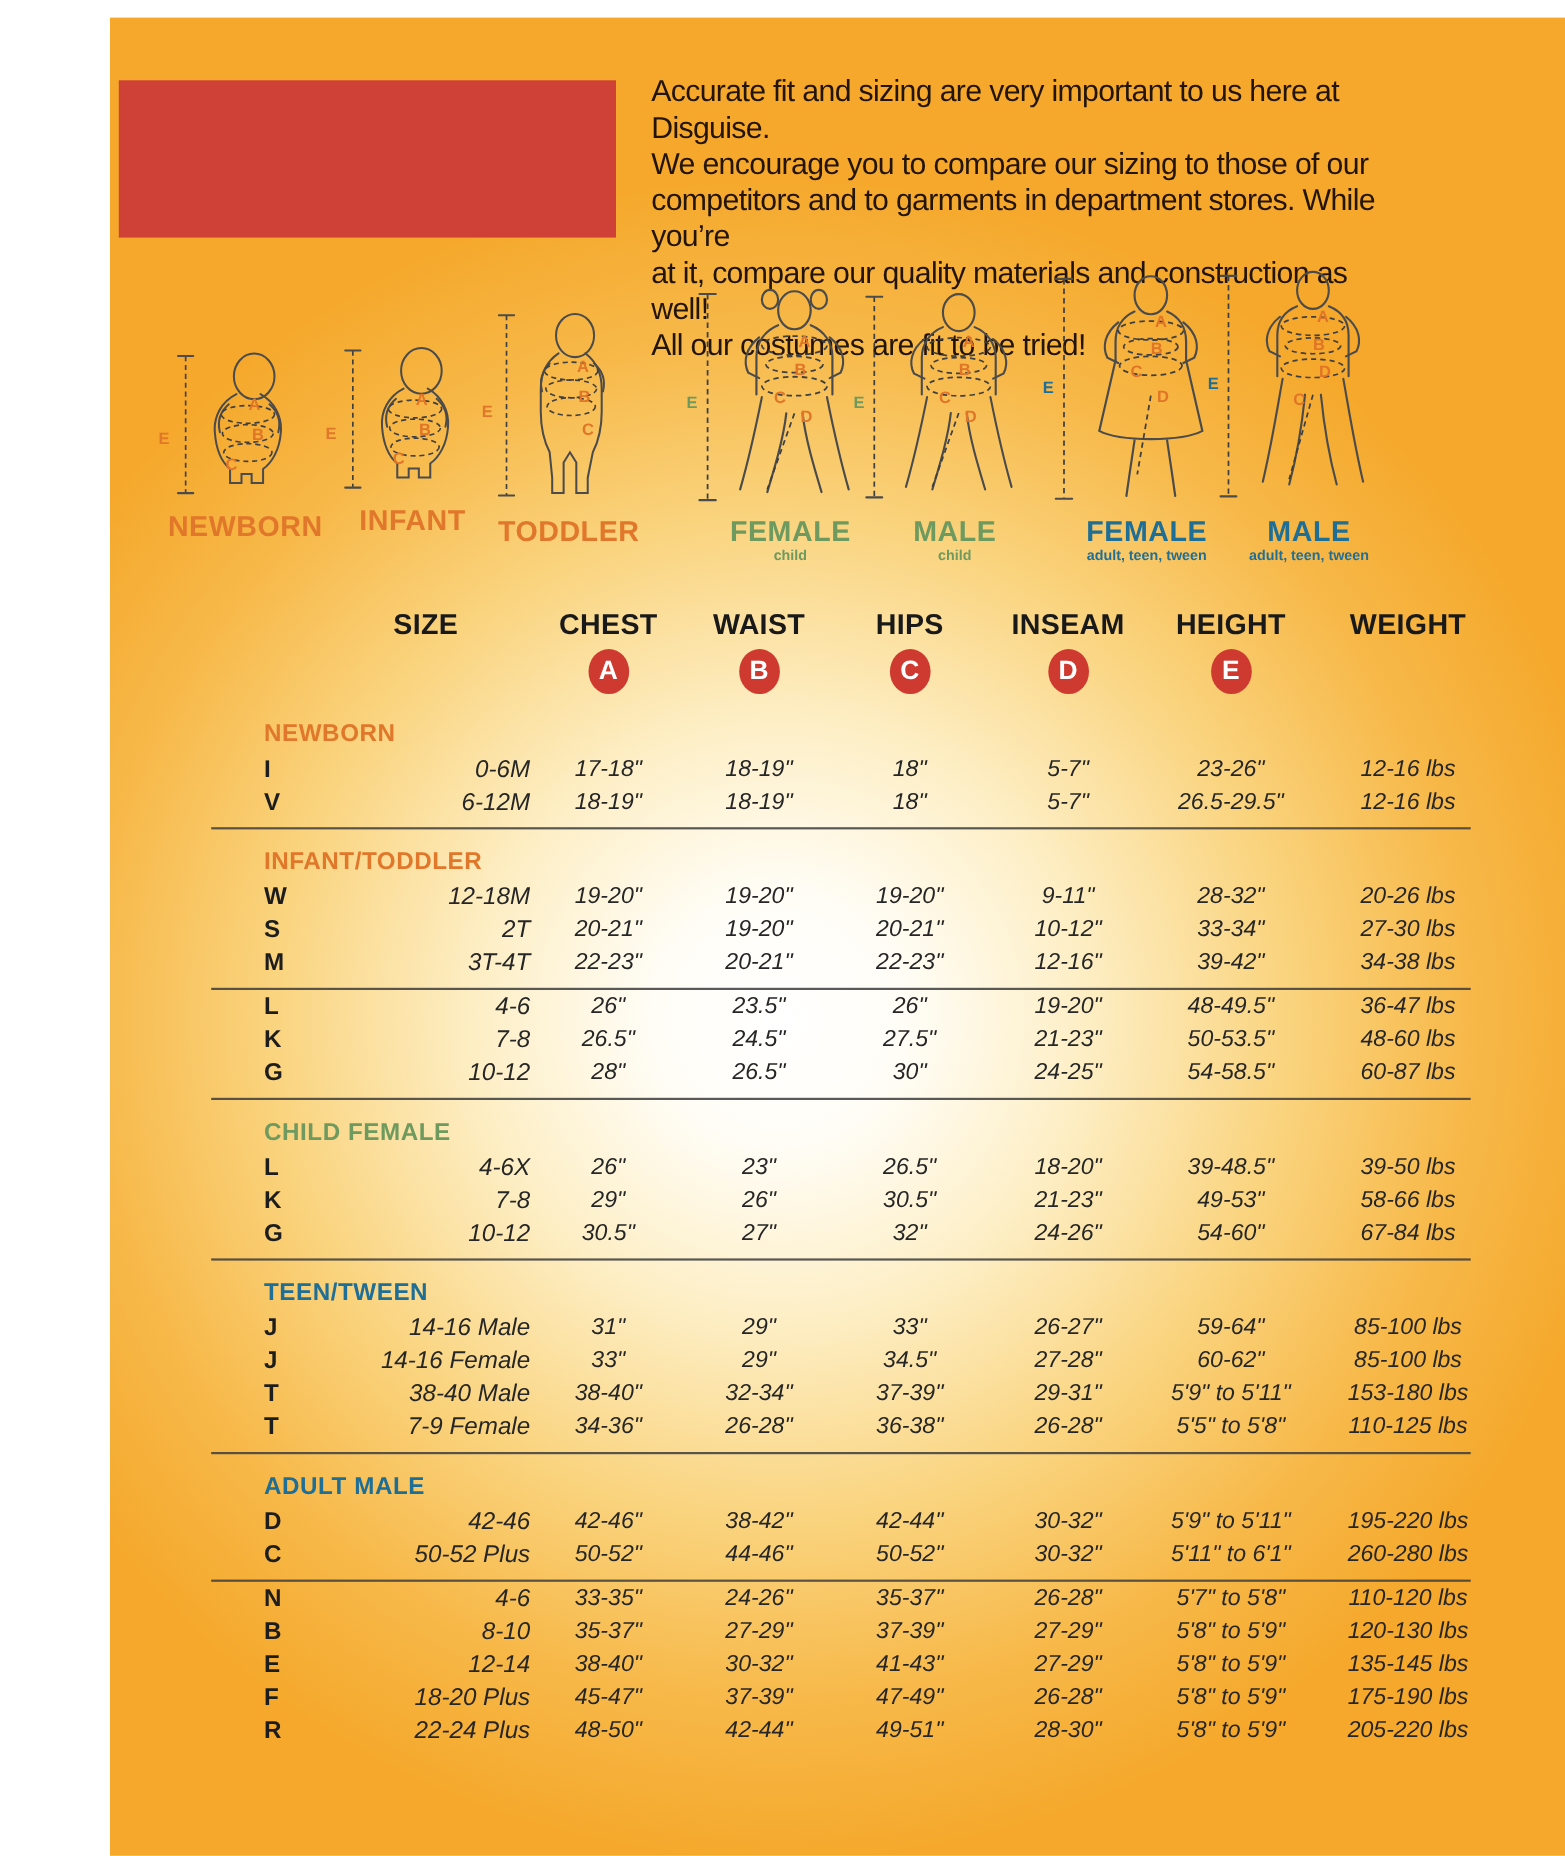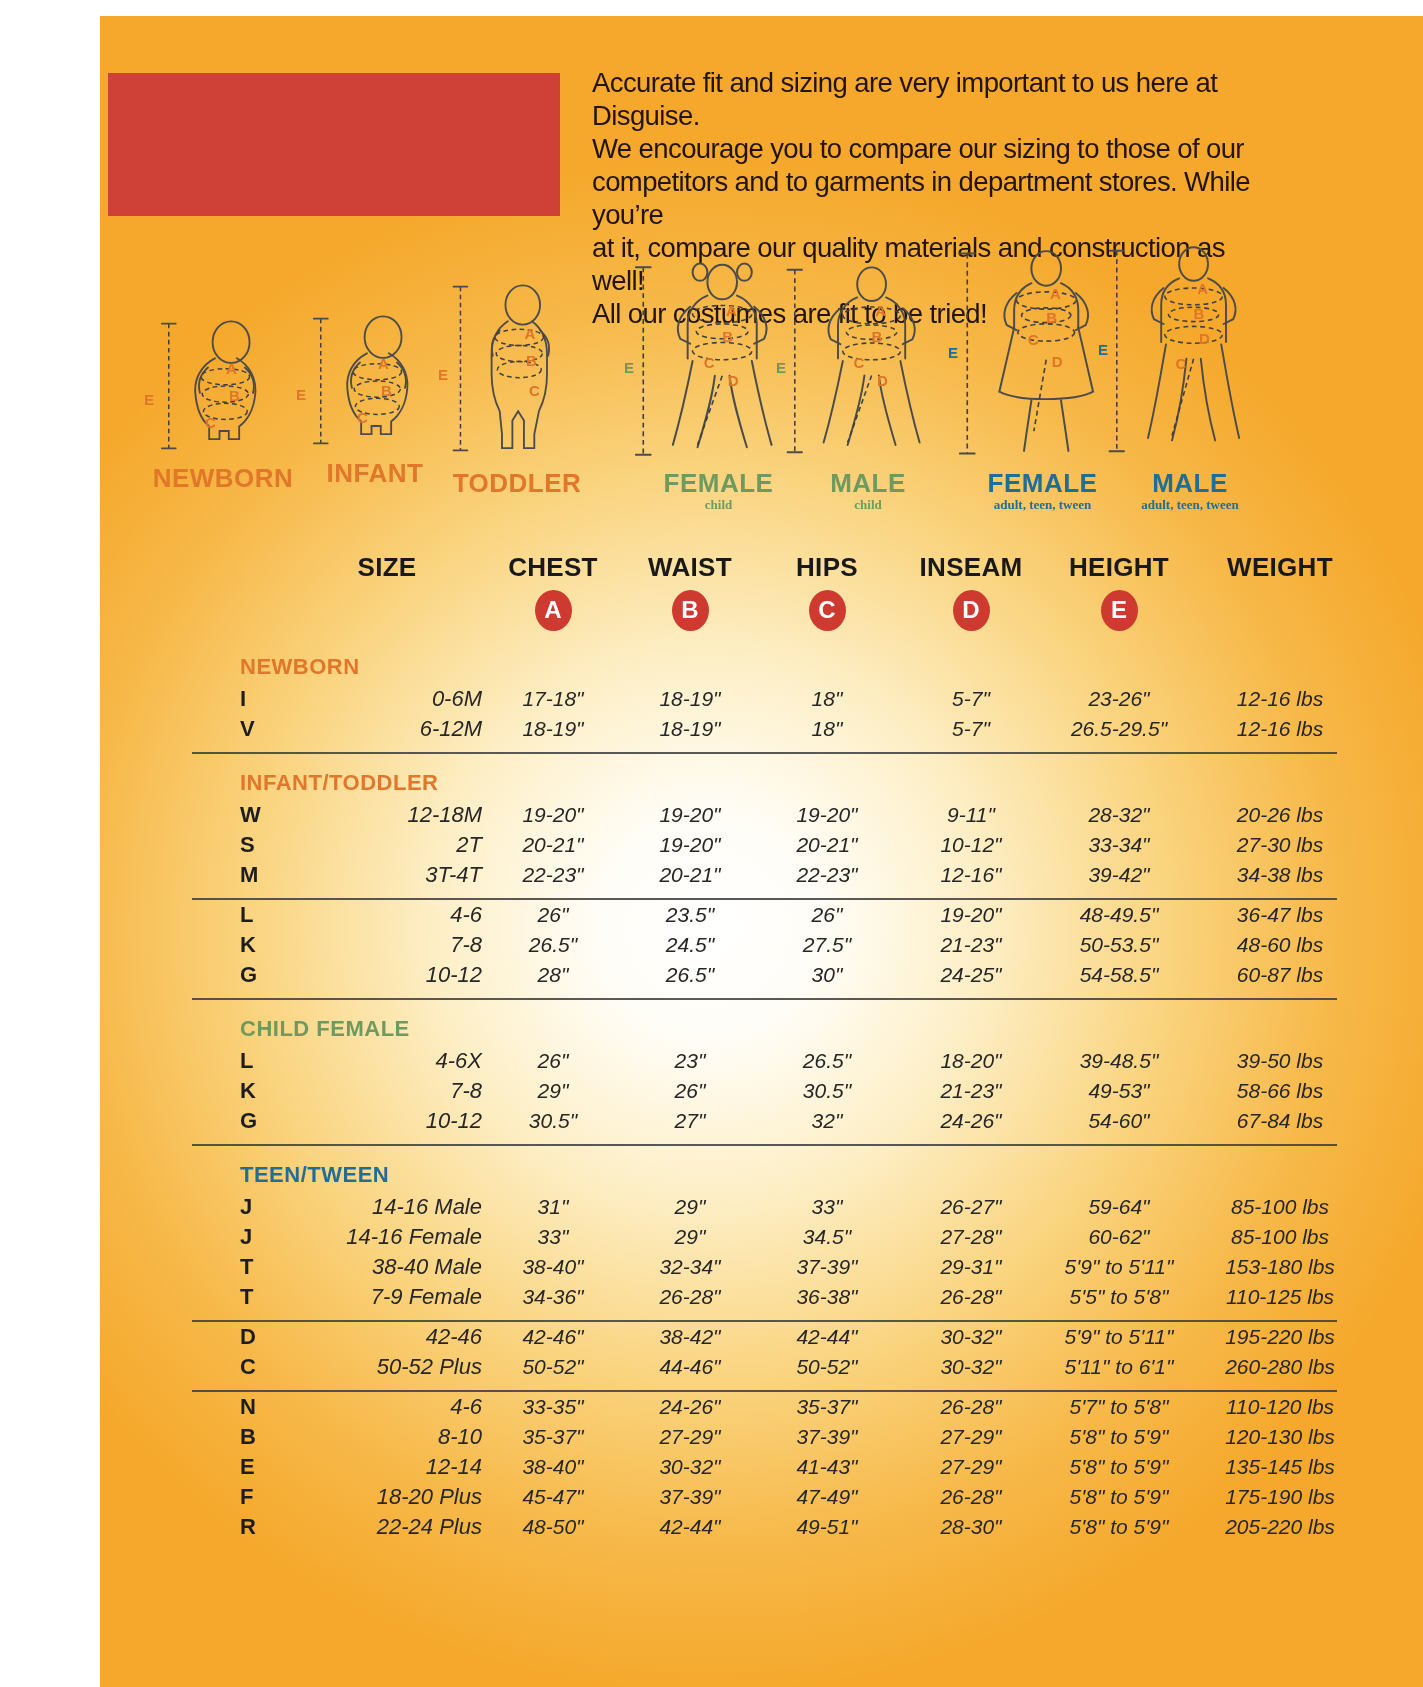--- a/index.html
+++ b/index.html
@@ -8,21 +8,21 @@
   .panel{position:absolute;left:100px;top:16px;width:1323px;height:1687px;
     background:radial-gradient(ellipse 62% 48% at 46% 54%,
       #ffffff 0%, #fffdf6 14%, #fdeec4 34%, #fad47f 56%, #f7b94a 76%, #f5a82b 95%);}
   .red-block{position:absolute;left:8px;top:57px;width:452px;height:143px;}
   .intro{position:absolute;left:492px;top:50px;width:690px;
     font-size:27.5px;line-height:1.2;letter-spacing:-0.6px;color:#231408;white-space:pre-line;}
   
   .figure{position:absolute;text-align:center;}
   .figure svg{display:block;margin:0 auto;}
   .fig-label{font-weight:bold;font-size:26px;letter-spacing:0.5px;margin-top:2px;}
-  .fig-sub{font-weight:bold;font-size:13px;margin-top:-2px;font-family:Liberation Serif, serif;}
+  .fig-sub{font-weight:bold;font-size:13px;margin-top:-2px;}
   .mletter{position:absolute;font-weight:bold;font-size:15px;color:#e07427;}
   .mletter.e{color:inherit;}
   .grp-orange{color:#e0772a;}
   .grp-green{color:#6e9a5f;}
   .grp-blue{color:#1f6e96;}
   
   .tbl{position:absolute;left:140px;top:532px;width:1126px;color:#222;}
   .grid{display:grid;grid-template-columns:42px 200px 142px 132px 142px 146px 150px 172px;align-items:center;}
   .hdr-row{height:38px;}
   .hdr{font-weight:bold;font-size:26px;letter-spacing:0.3px;color:#191919;text-align:center;}
@@ -421,20 +421,23 @@
             <div class="cell letter">T</div>
             <div class="cell size">7-9 Female</div>
             <div class="cell ">34-36"</div>
             <div class="cell ">26-28"</div>
             <div class="cell ">36-38"</div>
             <div class="cell ">26-28"</div>
             <div class="cell ">5'5" to 5'8"</div>
             <div class="cell ">110-125 lbs</div>
           </div>
           <div class="divider"></div>
+          <div class="grid sec-header" style="color: rgb(31, 110, 150);">
+            <span>ADULT MALE</span>
+          </div>
           <div class="grid row">
             <div class="cell letter">D</div>
             <div class="cell size">42-46</div>
             <div class="cell ">42-46"</div>
             <div class="cell ">38-42"</div>
             <div class="cell ">42-44"</div>
             <div class="cell ">30-32"</div>
             <div class="cell ">5'9" to 5'11"</div>
             <div class="cell ">195-220 lbs</div>
           </div>

